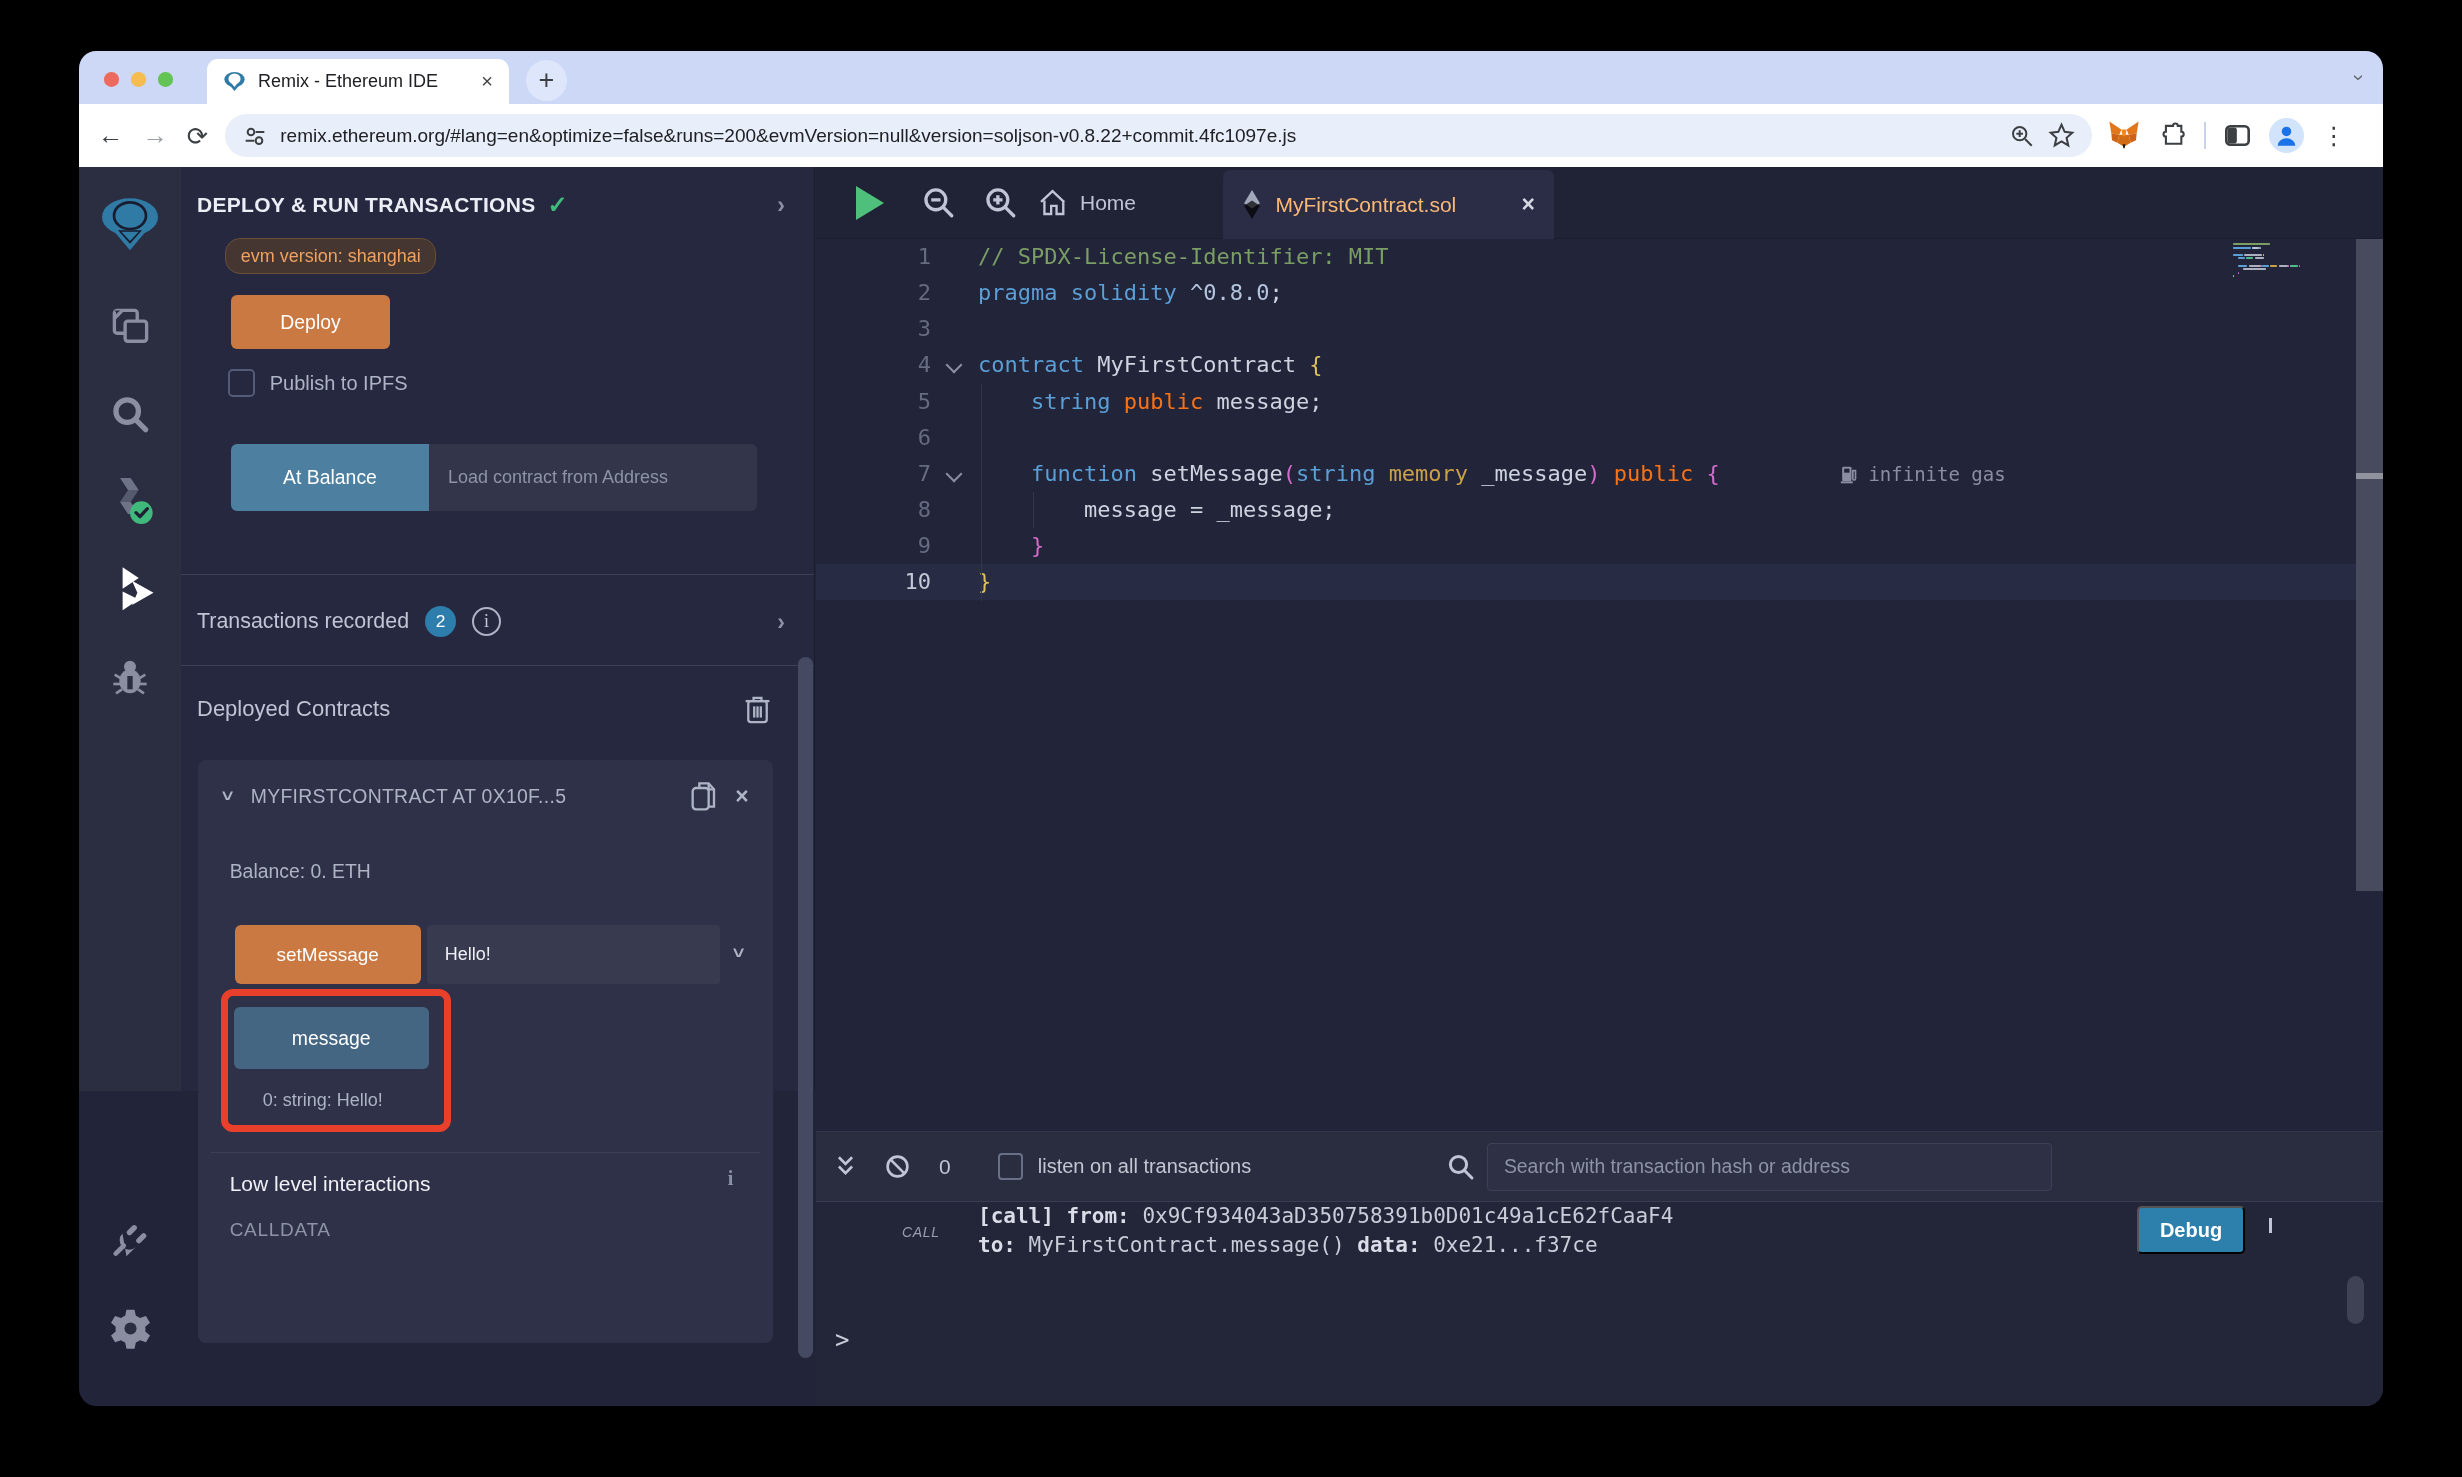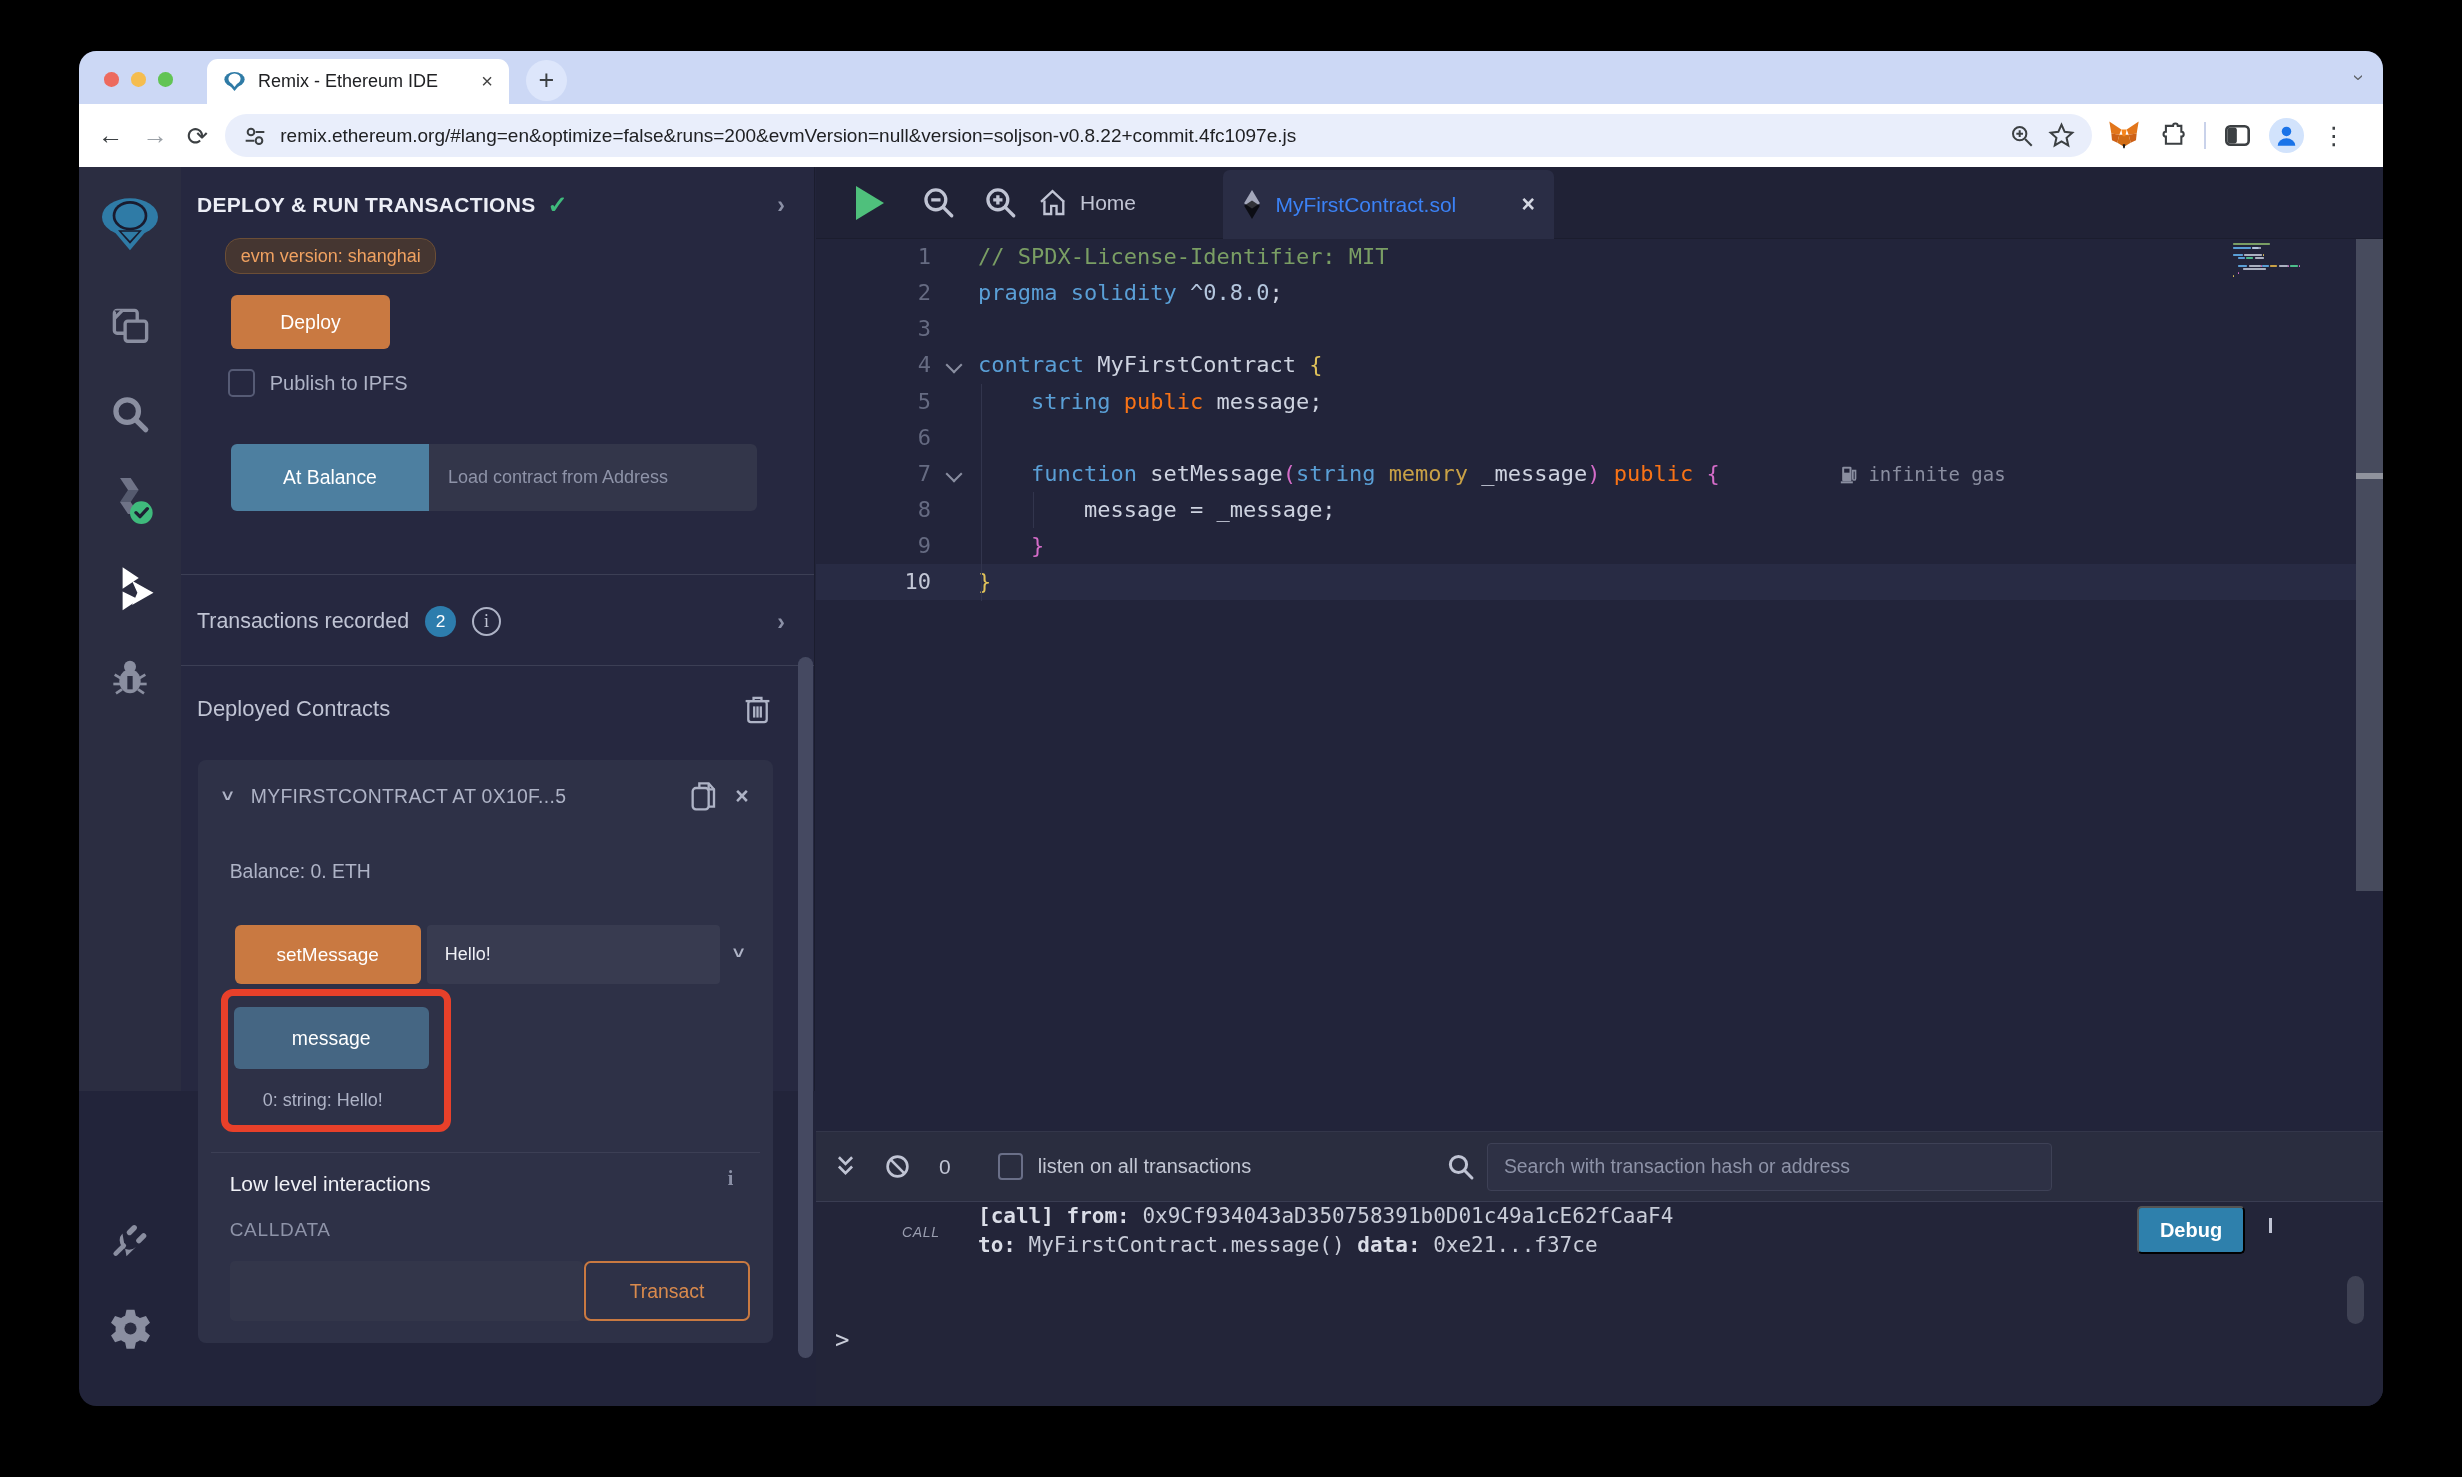--- a/index.html
+++ b/index.html
@@ -78,21 +78,21 @@
   .sp-scroll { position:absolute; left:617px; top:490px; width:14.7px; height:701px; border-radius:7.4px; background:#454961; }
   .trash, .copy { color:#aeb3c6; }
 
   
   .main { position:absolute; left:737px; top:0; width:1567px; height:100%; }
   .tabbar { position:absolute; left:0; top:0; width:100%; height:72px; background:#202236; border-bottom:1.3px solid #1b1d2e; }
   .play { position:absolute; left:40px; top:19px; width:0; height:0; border-left:28px solid #4fc07c; border-top:17.4px solid transparent; border-bottom:17.4px solid transparent; }
   .mag { position:absolute; top:17.4px; }
   .home-tab { position:absolute; left:221px; top:0; height:71px; display:flex; align-items:center; gap:12px; color:#c0c4d4; font-size:21px; }
   .file-tab { position:absolute; left:407px; top:2.7px; width:331px; height:70px; background:#2a2d45; border-radius:6.7px 6.7px 0 0; display:flex; align-items:center; padding:0 19px; gap:13.4px; }
-  .file-tab-label { color:#3b82f6; font-size:21px; flex:1; }
+  .file-tab-label { color:#fdba74; font-size:21px; flex:1; }
   .tab-x { color:#d4d7e2; font-size:23px; font-weight:700; }
 
   .editor { position:absolute; left:0; top:72px; width:100%; height:892px; background:#22243a; overflow:hidden; }
   .code-row { position:absolute; left:0; width:100%; height:36px; line-height:36px; font-family:"DejaVu Sans Mono",monospace; font-size:22px; white-space:pre; }
   .code-row.current { background:#282b44; }
   .ln { position:absolute; left:0; width:115px; text-align:right; color:#666b82; }
   .current .ln { color:#c3c7d6; }
   .fold { position:absolute; left:132px; top:12px; width:12px; height:12px; border-right:2px solid #8a8ea0; border-bottom:2px solid #8a8ea0; transform:rotate(45deg); }
   .code-text { position:absolute; left:162px; }
   .tk-cm{color:#7a9e64;} .tk-kw{color:#5a9fd6;} .tk-grn{color:#f97316;} .tk-gold{color:#c9a146;}
@@ -350,24 +350,20 @@
 
         <div class="redbox">
           <button class="btn msg-btn">message</button>
           <span class="msg-result">0: string: Hello!</span>
         </div>
 
         <div class="card-div"></div>
         <span class="lowlevel">Low level interactions</span>
         <span class="ll-info">i</span>
         <span class="calldata">CALLDATA</span>
-        <div class="cd-row">
-          <input class="cd-input" style="">
-          <button class="transact-btn">Transact</button>
-        </div>
       </div>
 
       <div class="sp-scroll"></div>
     </div>
 
     <div class="main">
 
       <div class="tabbar">
         <div class="play"></div>
         <span class="mag" style="left:104px">

